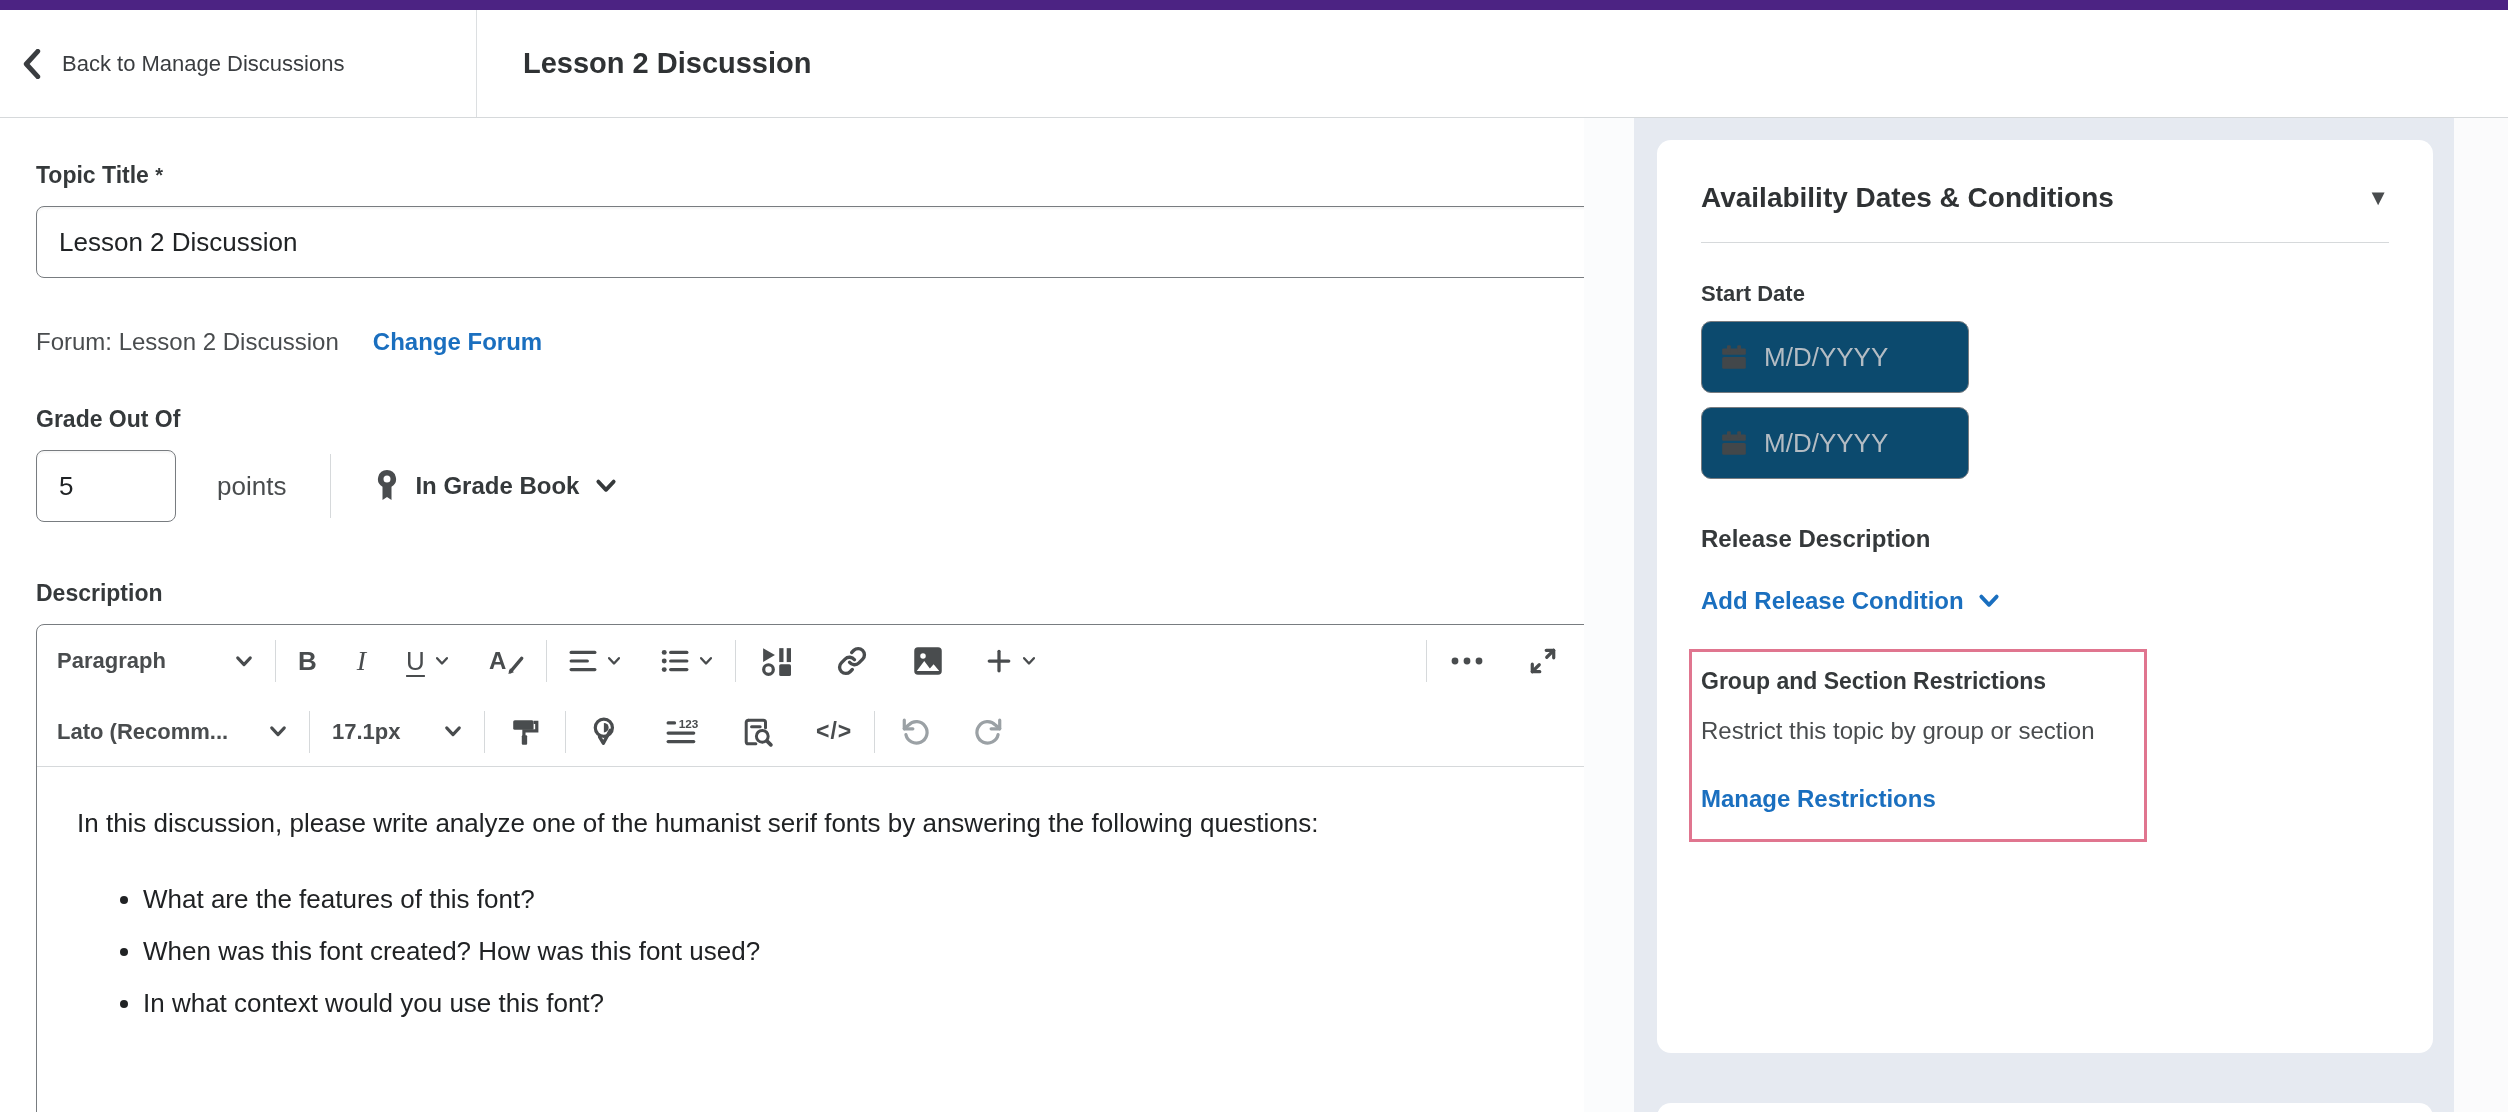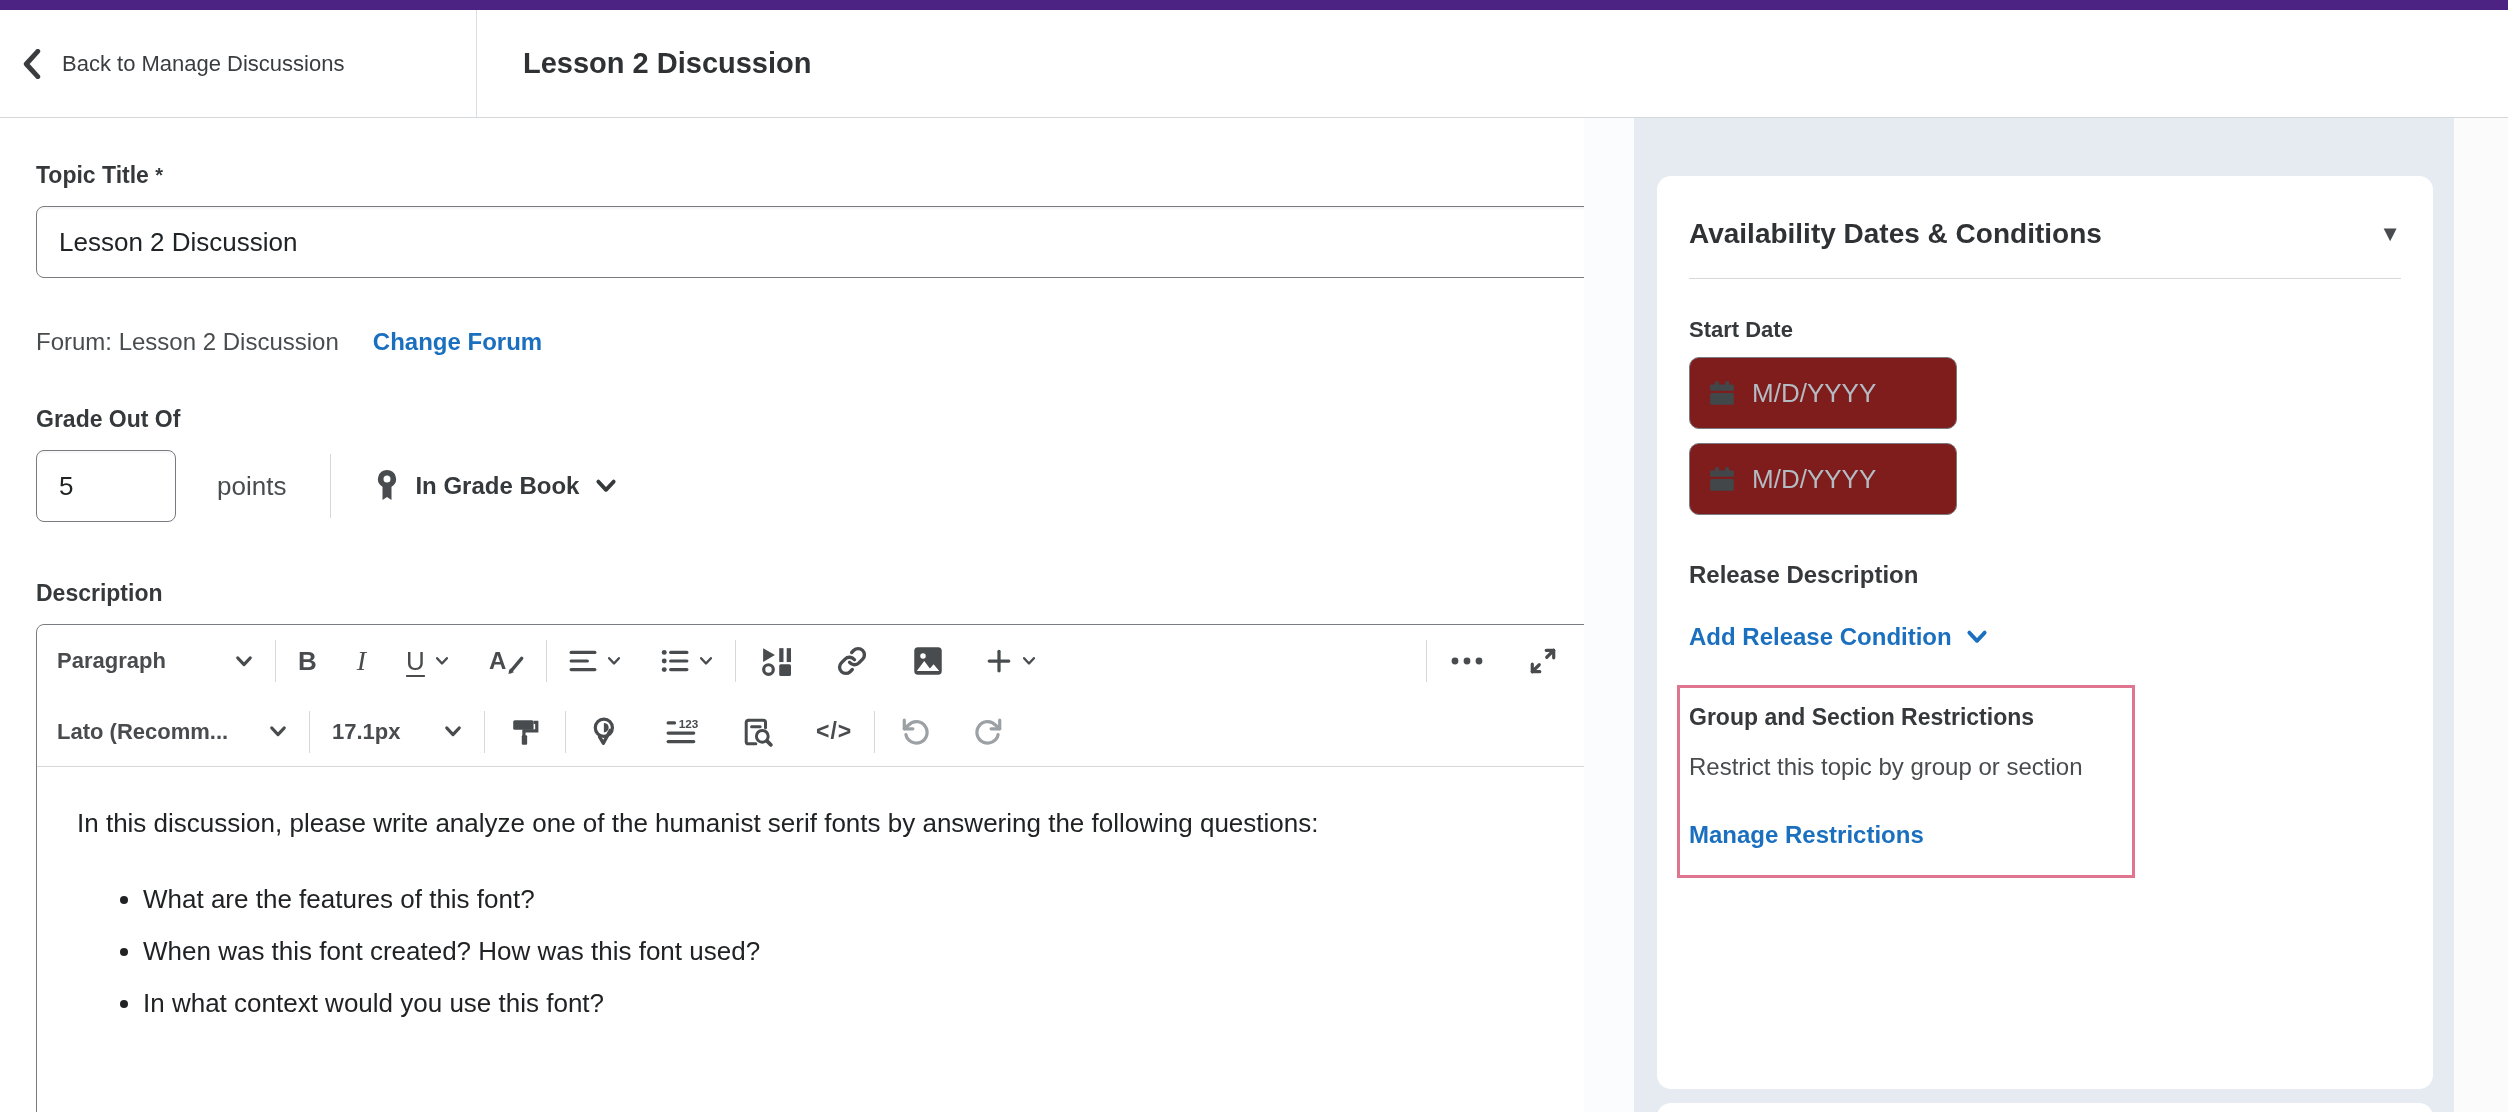--- a/index.html
+++ b/index.html
@@ -68,30 +68,30 @@
   .ed-content{padding:30px 40px 0 40px; font-size:26px; line-height:52px; color:#202224;}
   .ed-content p{max-width:1340px;}
   .ed-content ul{margin-top:24px; padding-left:66px; list-style:disc;}
   .ed-content li{line-height:52px;}
 
   
   .gap-strip{position:absolute; left:1584px; top:118px; width:50px; height:994px; background:#fbfcfd;}
   .right-strip{position:absolute; left:2454px; top:118px; width:54px; height:994px; background:#fbfbfc;}
   .rail{position:absolute; left:1634px; top:118px; width:820px; height:994px; background:var(--railbg); overflow:hidden;}
   .card{position:absolute; left:23px; width:776px; background:#fff; border-radius:14px;}
-  .card1{top:22px; height:913px; padding:0 32px;margin-top:36px;}
+  .card1{top:22px; height:913px; padding:0 44px;}
   .card2{top:985px; height:40px;}
   .cardtitle-row{display:flex; align-items:center; justify-content:space-between; padding-top:42px; cursor:pointer;}
   .cardtitle{font-size:28px; font-weight:700; color:#2f3234;}
   .collapse-tri{font-size:22px; color:var(--body);}
   .card-hr{height:1px; background:var(--divider); margin-top:28px;}
   .sm-label{font-size:22px; font-weight:700; color:var(--ink);}
   .mt38{margin-top:38px;} .mt40{margin-top:40px;}
   .datefield{margin-top:14px; width:268px; height:72px; border:1px solid var(--border); border-radius:10px;
-             display:flex; align-items:center; padding-left:18px; gap:16px; cursor:text; background:#7f1d1d;}
+             display:flex; align-items:center; padding-left:18px; gap:16px; cursor:text; background:#0c4a6e;}
   .datefield .ph{font-size:26px; color:var(--placeholder);}
   .cal{color:#42474a; display:flex;}
   .rc-label{font-size:24px; font-weight:700; color:var(--ink); margin-top:46px;}
   .rc-text{margin-top:16px; font-size:24px; line-height:36px; color:var(--body); max-width:700px;}
   .addrelease{margin-top:34px; display:flex; align-items:center; gap:14px; font-size:24px; font-weight:700;
               color:var(--link); cursor:pointer;}
   .pinkbox{margin-top:34px; margin-left:-12px; width:458px; border:3px solid var(--pink);
            padding:16px 18px 26px 9px;}
   .pb-title{font-size:23px; font-weight:700; color:var(--ink);}
   .pb-text{margin-top:22px; font-size:24px; color:var(--body);}

